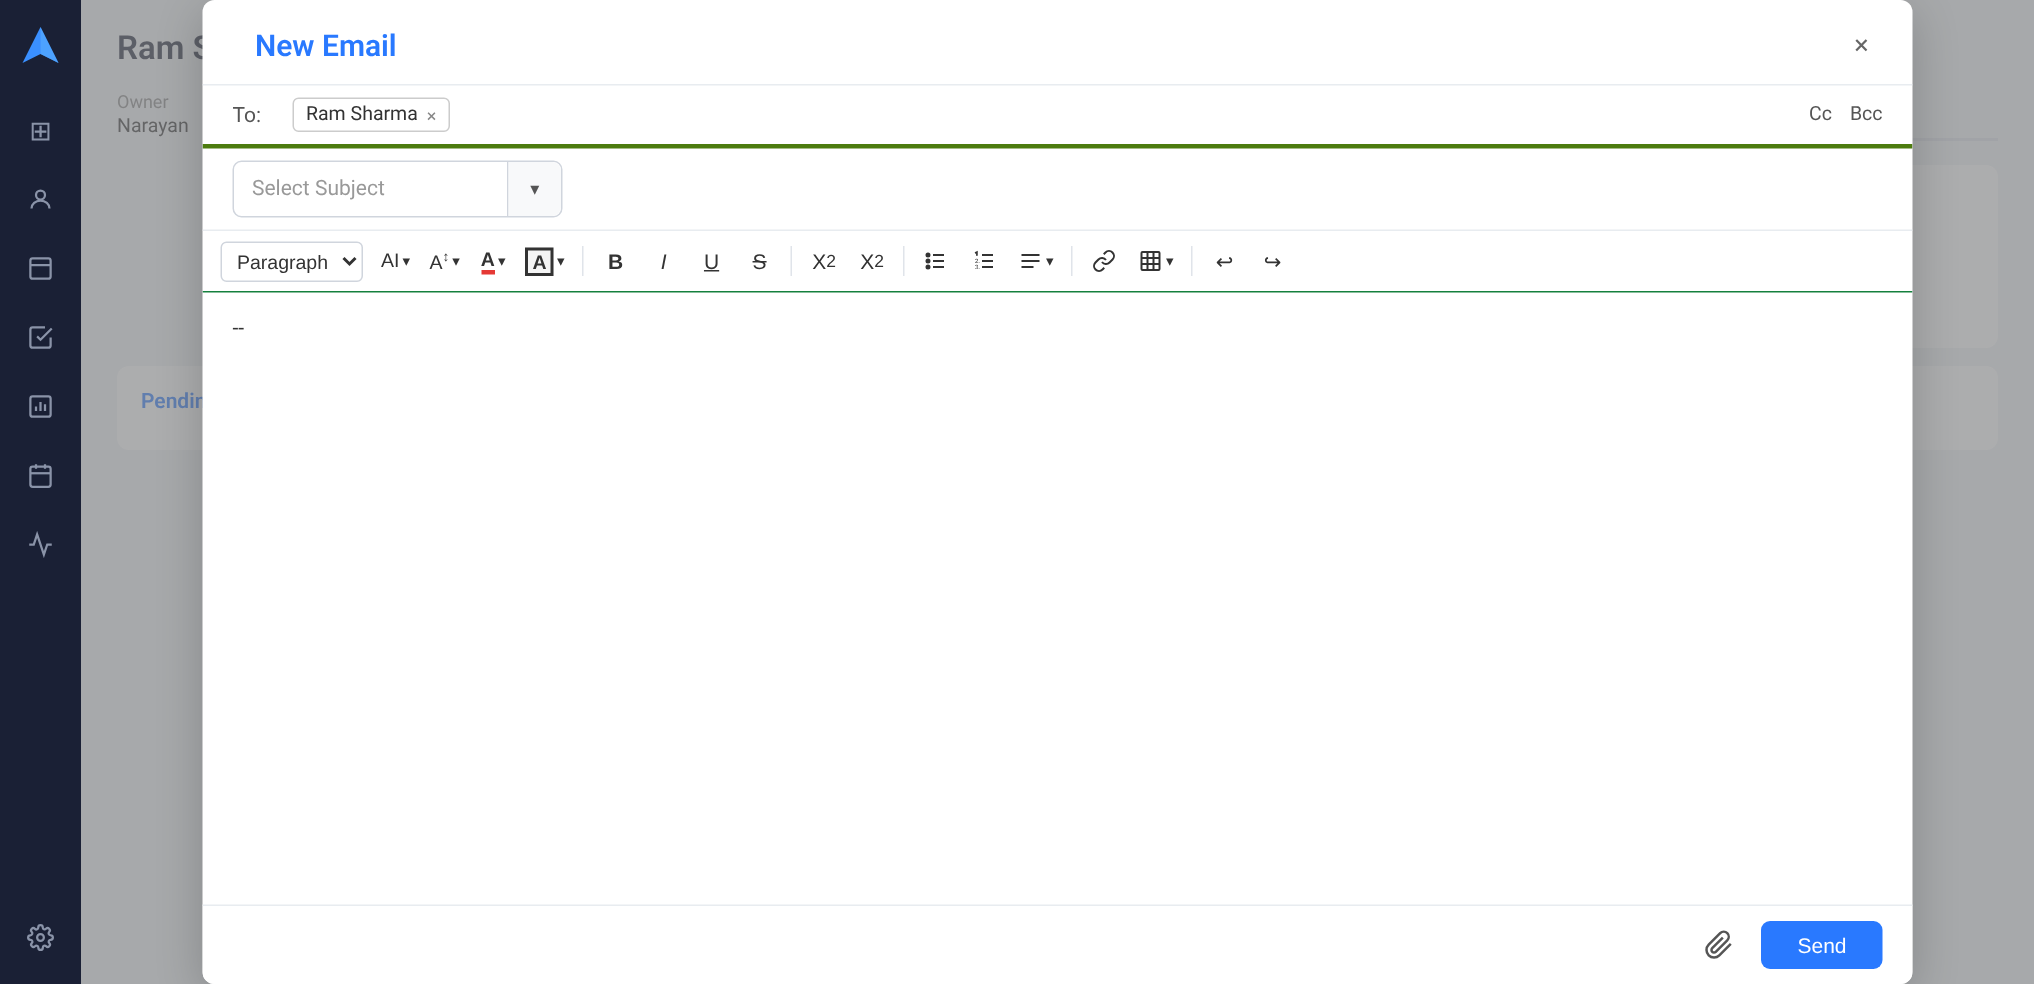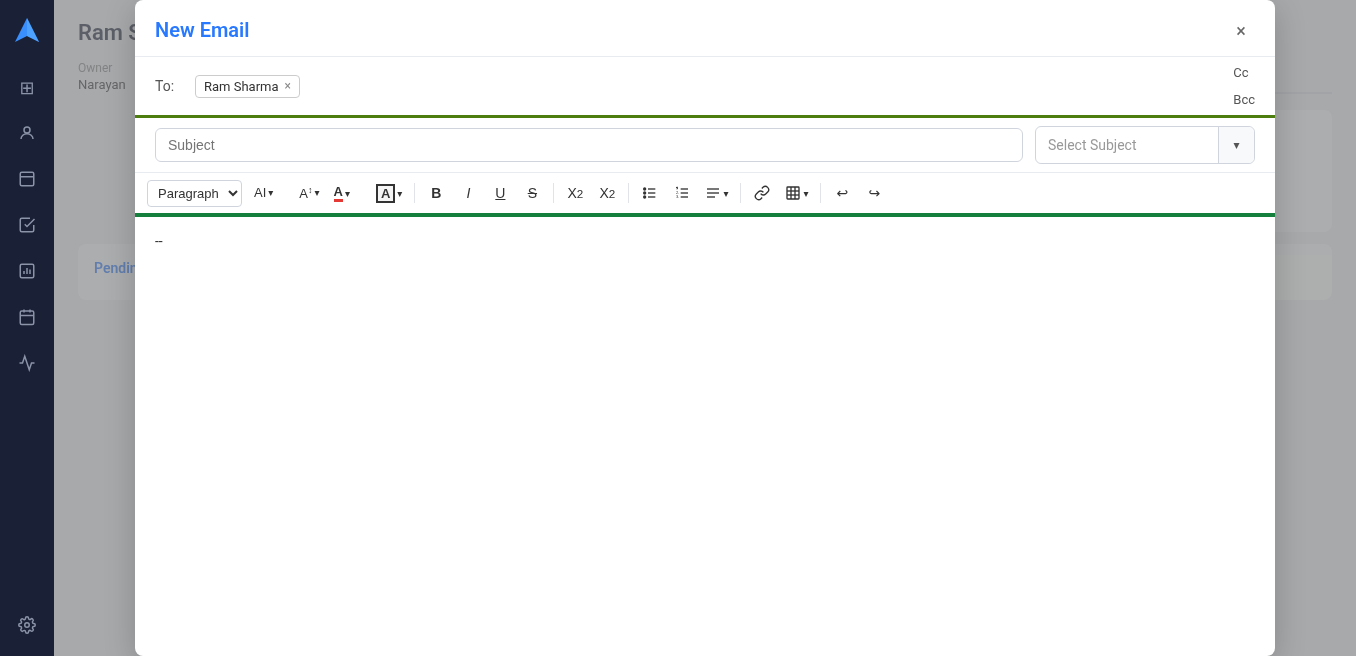--- a/index.html
+++ b/index.html
@@ -101,20 +101,21 @@
       display: flex;
       align-items: center;
       justify-content: space-between;
       padding: 16px 20px 12px 20px;
       border-bottom: 1px solid #e8ecf0;
     }
     .modal-title {
       font-size: 20px;
       font-weight: 600;
       color: #2979ff;
+      margin-left: 15px;
     }
     .modal-close {
       width: 28px;
       height: 28px;
       display: flex;
       align-items: center;
       justify-content: center;
       cursor: pointer;
       color: #666;
       font-size: 18px;
@@ -154,21 +155,20 @@
     .tag-remove {
       cursor: pointer;
       color: #888;
       font-size: 12px;
       line-height: 1;
     }
     .cc-bcc {
       display: flex;
       gap: 12px;
       margin-left: auto;
-      flex-direction: column;
     }
     .cc-bcc-btn {
       font-size: 13px;
       color: #555;
       cursor: pointer;
     }
 
     
     .subject-row {
       display: flex;
@@ -213,21 +213,21 @@
       font-size: 12px;
       background: #f8f9fa;
       border-radius: 0 6px 6px 0;
     }
 
     
     .toolbar {
       display: flex;
       align-items: center;
       padding: 6px 12px;
-      border-bottom: 4px solid #15803d;
+      border-bottom: 1px solid #15803d;
       gap: 2px;
       flex-wrap: wrap;
     }
     .toolbar-select {
       border: 1px solid #d0d5dd;
       border-radius: 4px;
       padding: 4px 6px;
       font-size: 13px;
       color: #333;
       background: #fff;
@@ -252,21 +252,21 @@
     .toolbar-btn.underline { text-decoration: underline; }
     .toolbar-btn.strike { text-decoration: line-through; }
     .toolbar-divider {
       width: 1px;
       height: 20px;
       background: #e0e4ea;
       margin: 0 4px;
     }
     .toolbar-group {
       display: flex;
-      gap: 14px;
+      gap: 1px;
     }
     .dropdown-btn {
       display: flex;
       align-items: center;
       gap: 2px;
       padding: 4px 6px;
       border-radius: 4px;
       cursor: pointer;
       font-size: 13px;
       color: #333;
@@ -426,21 +426,20 @@
             <span class="tag-remove">×</span>
           </div>
         </div>
         <div class="cc-bcc">
           <span class="cc-bcc-btn">Cc</span>
           <span class="cc-bcc-btn">Bcc</span>
         </div>
       </div>
 
       <div class="subject-row">
-        <input class="subject-input" type="text" placeholder="Subject" style="">
         <div class="template-select">
           <span class="template-select-label">Select Subject</span>
           <div class="template-select-arrow">▾</div>
         </div>
       </div>
 
       <div class="toolbar">
         <select class="toolbar-select">
           <option>Paragraph</option>
         </select>
@@ -538,16 +537,24 @@
         <div class="toolbar-divider"></div>
 
         <button class="toolbar-btn">↩</button>
         <button class="toolbar-btn">↪</button>
       </div>
 
       <div class="editor-area" contenteditable="true" style="">
         <span>--</span>
       </div>
 
+      <div class="modal-footer">
+        <div class="attach-btn">
+          <svg width="20" height="20" viewBox="0 0 24 24" fill="none" stroke="#555" stroke-width="2">
+            <path d="M21.44 11.05l-9.19 9.19a6 6 0 0 1-8.49-8.49l9.19-9.19a4 4 0 0 1 5.66 5.66l-9.2 9.19a2 2 0 0 1-2.83-2.83l8.49-8.48"></path>
+          </svg>
+        </div>
+        <button class="send-btn">Send</button>
+      </div>
 
     </div>
   </div>
 </div>
 
 </body></html>

